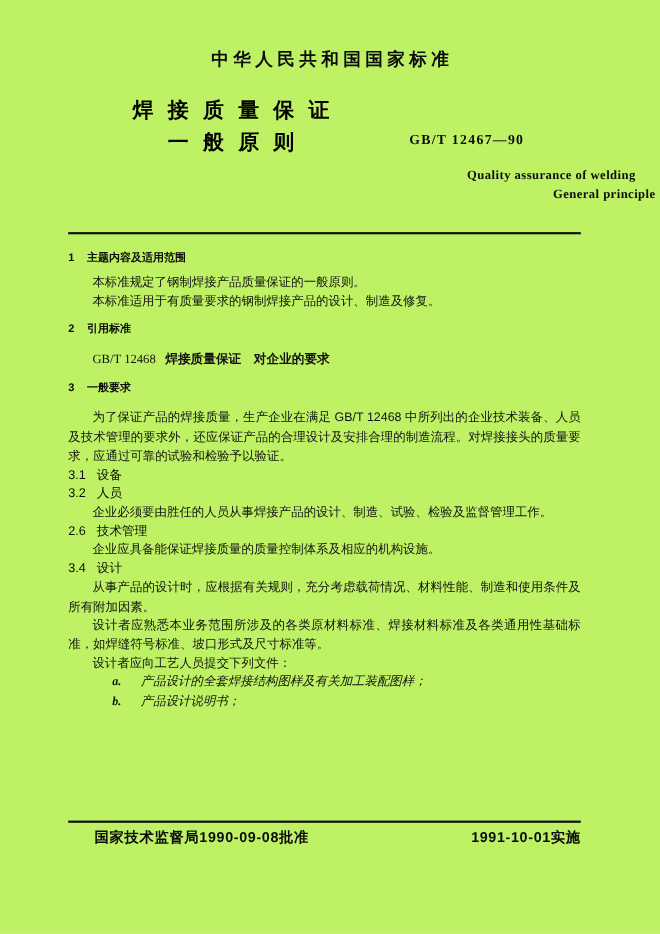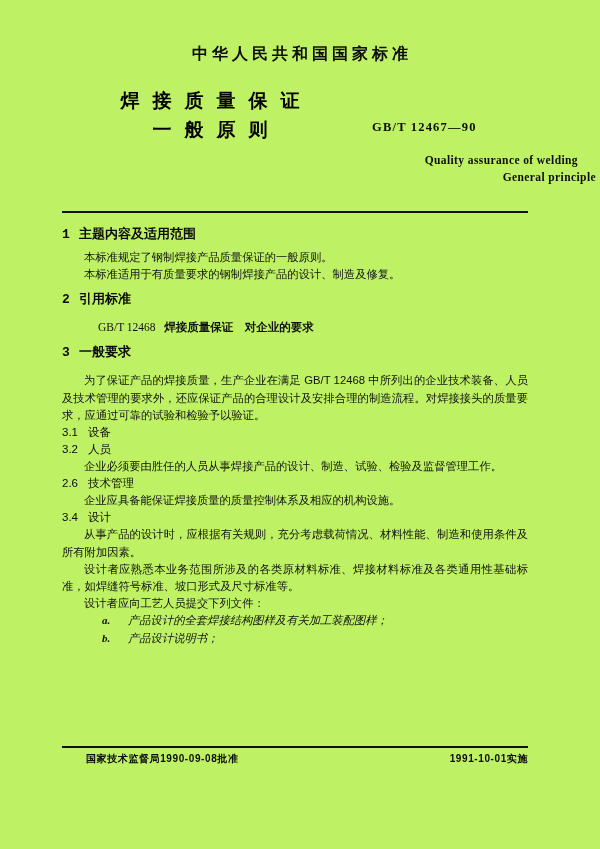--- a/index.html
+++ b/index.html
@@ -128,23 +128,23 @@
   }
 
   
   .body {
     position: absolute;
     left: 62px;
     top: 227px;
     width: 466px;
   }
   .sec-head {
-    font-family: Liberation Mono, monospace;
-    font-weight: bold;
-    font-size: 13px;
+    font-family: Liberation Sans, sans-serif;
+    font-weight: bold;
+    font-size: 10px;
     color: #0b0b0b;
     margin: 0 0 6px 0;
     line-height: 16px;
   }
   .sec-head .num {
     display: inline-block;
     min-width: 17px;
   }
   .sub-head {
     font-family: "Liberation Sans", "DejaVu Sans", sans-serif;
@@ -168,21 +168,21 @@
   }
   p.indent {
     text-indent: 22px;
   }
   .gap-s { height: 5px; }
   .gap-m { height: 9px; }
 
   .ref-line {
     font-family: "Liberation Serif", "DejaVu Serif", serif;
     font-size: 11.5px;
-    margin-left: 36px;
+    margin-left: 22px;
     color: #111;
     line-height: 17px;
   }
   .ref-line .cn {
     font-family: "Liberation Sans", "DejaVu Sans", sans-serif;
     font-weight: bold;
   }
 
   .list-item {
     font-family: "Liberation Sans", "DejaVu Sans", sans-serif;
@@ -206,21 +206,21 @@
     left: 62px;
     top: 752px;
     width: 466px;
     display: flex;
     justify-content: space-between;
     align-items: baseline;
   }
   .footer span {
     font-family: "Liberation Sans", "DejaVu Sans", sans-serif;
     font-weight: bold;
-    font-size: 10px;
+    font-size: 13px;
     letter-spacing: 0.6px;
     color: #0b0b0b;
     white-space: nowrap;
     padding-left: 24px;
   }
 </style>
 </head>
 <body>
 
 <div class="page">

